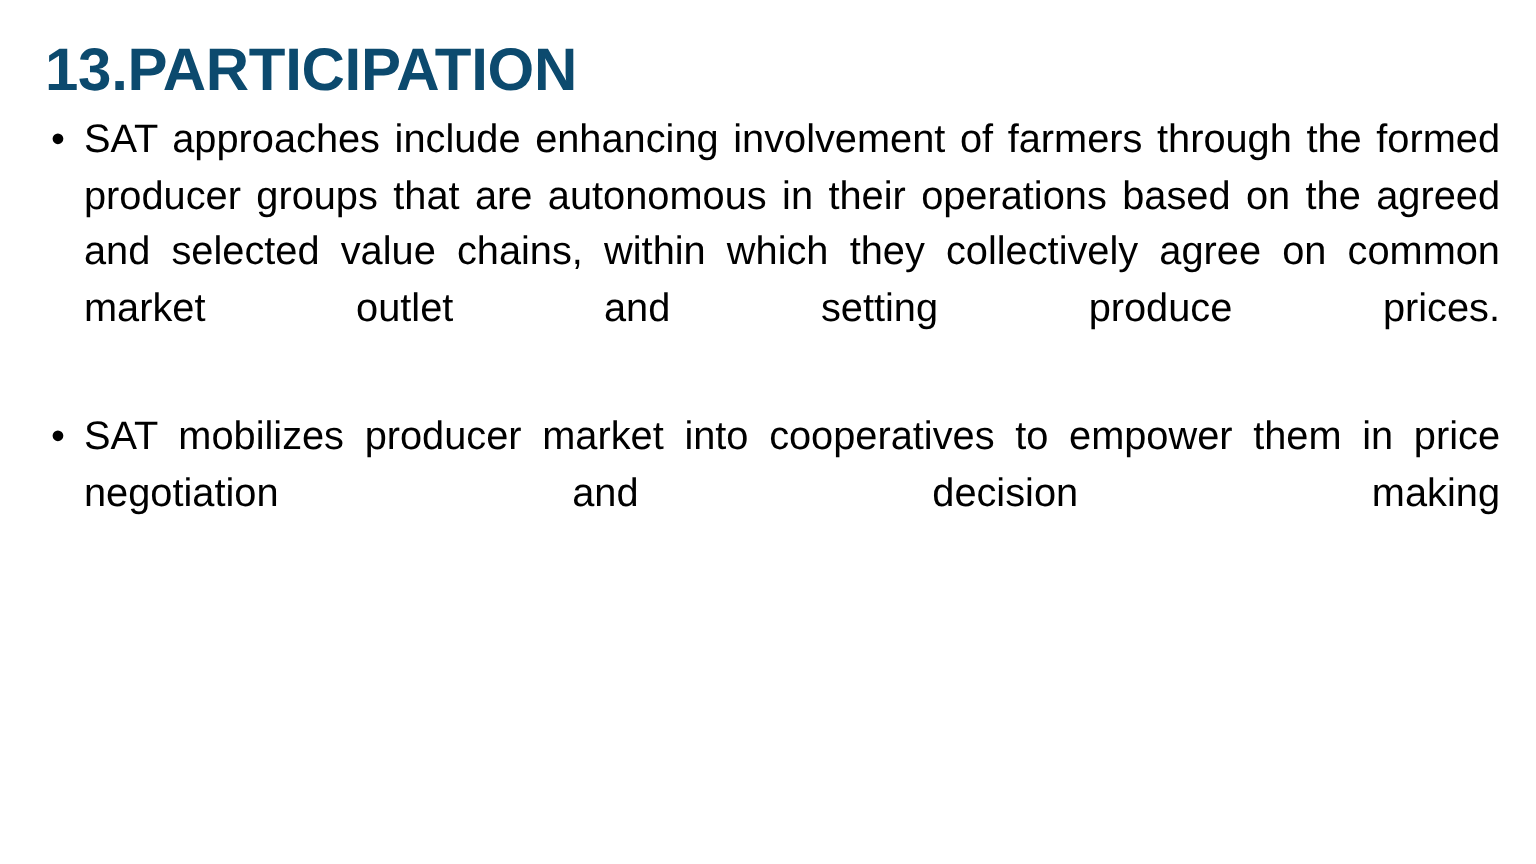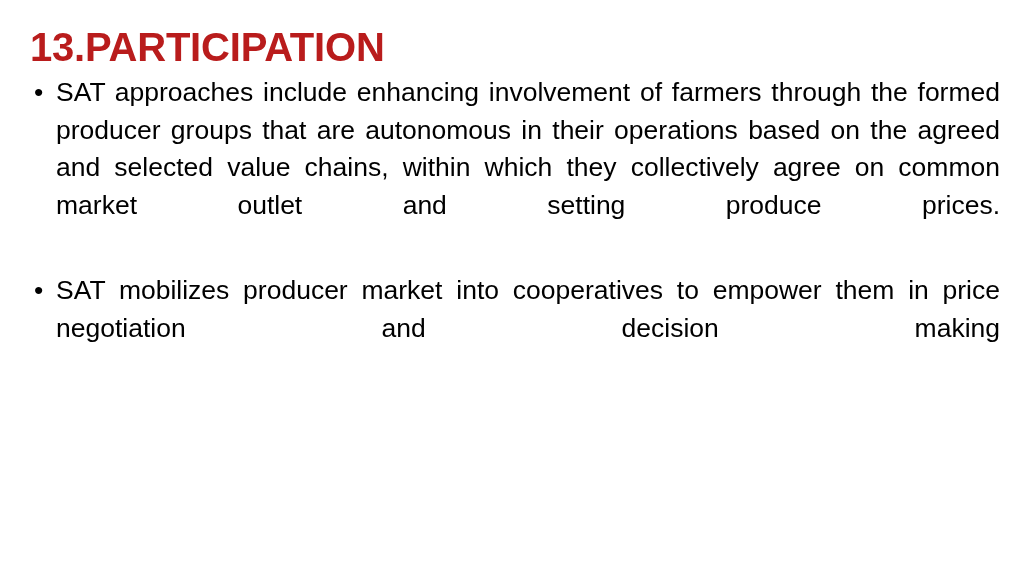--- a/index.html
+++ b/index.html
@@ -20,21 +20,21 @@
     height: 576px;
     box-sizing: border-box;
     padding: 26px 24px 0 30px;
   }
   .slide-title {
     font-size: 40px;
     font-weight: bold;
     line-height: 1.05;
     letter-spacing: -0.2px;
     margin: 0 0 6px 0;
-    color: #b91c1c;
+    color: #0c4a6e;
   }
   .bullet-list {
     list-style: none;
     margin: 0;
     padding: 0;
   }
   .bullet-item {
     position: relative;
     padding-left: 26px;
     margin-bottom: 10px;

